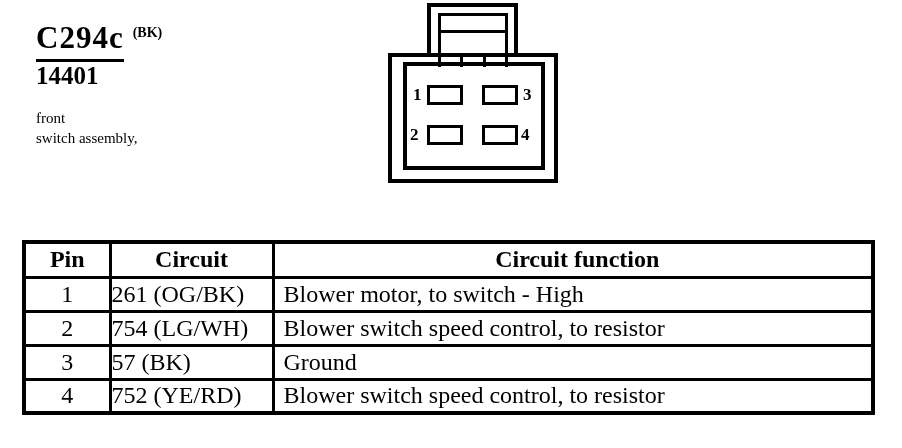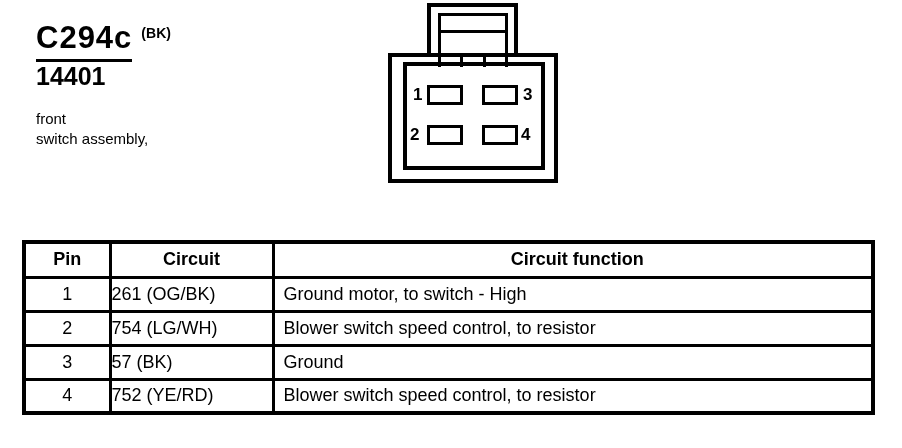--- a/index.html
+++ b/index.html
@@ -1,15 +1,15 @@
 <!DOCTYPE html>
 <html><head>
 <meta charset="utf-8">
 <style>
-  * { margin:0; padding:0; box-sizing:border-box; }
+  * { margin:0; padding:0; box-sizing:border-box;font-family:Liberation Serif, serif; }
   html,body { background:#ffffff; }
   .page {
     position:relative; width:902px; height:448px;
     background:#ffffff; color:#000;
     font-family:"Liberation Sans","DejaVu Sans",sans-serif;
     overflow:hidden;
   }
 
   
   .id-block { position:absolute; left:36px; top:20px; }
@@ -44,21 +44,21 @@
   .s2 { left:20px; top:59px; }  .s4 { left:75px; top:59px; }
   .pnum { position:absolute; font-size:17px; font-weight:bold; line-height:20px; }
   .n1 { left:6px;  top:19px; }  .n3 { left:116px; top:19px; }
   .n2 { left:3px;  top:59px; }  .n4 { left:114px; top:59px; }
   .fig-caption { position:absolute; left:0; top:201px; width:170px; text-align:center; font-size:15px; letter-spacing:1px; }
 
   
   table.pinout {
     position:absolute; left:22px; top:240px; width:853px;
     border-collapse:collapse; border:4px solid #000;
-    font-size:18px;
+    font-size:24px;
   }
   .pinout th, .pinout td { border:3px solid #000; }
   .pinout th { height:35px; font-weight:bold; text-align:center; }
   .pinout td { height:34px; }
   .col-pin { width:86px; text-align:center; }
   .col-circuit { width:163px; }
   .col-function { text-align:left; padding-left:9px; }
 </style>
 </head>
 <body>
@@ -106,21 +106,21 @@
       <tr>
         <th class="col-pin">Pin</th>
         <th class="col-circuit">Circuit</th>
         <th class="col-function" style="text-align:center;">Circuit function</th>
       </tr>
     </thead>
     <tbody>
       <tr>
         <td class="col-pin">1</td>
         <td class="col-circuit">261 (OG/BK)</td>
-        <td class="col-function">Ground motor, to switch - High</td>
+        <td class="col-function">Blower motor, to switch - High</td>
       </tr>
       <tr>
         <td class="col-pin">2</td>
         <td class="col-circuit">754 (LG/WH)</td>
         <td class="col-function">Blower switch speed control, to resistor</td>
       </tr>
       <tr>
         <td class="col-pin">3</td>
         <td class="col-circuit">57 (BK)</td>
         <td class="col-function">Ground</td>

